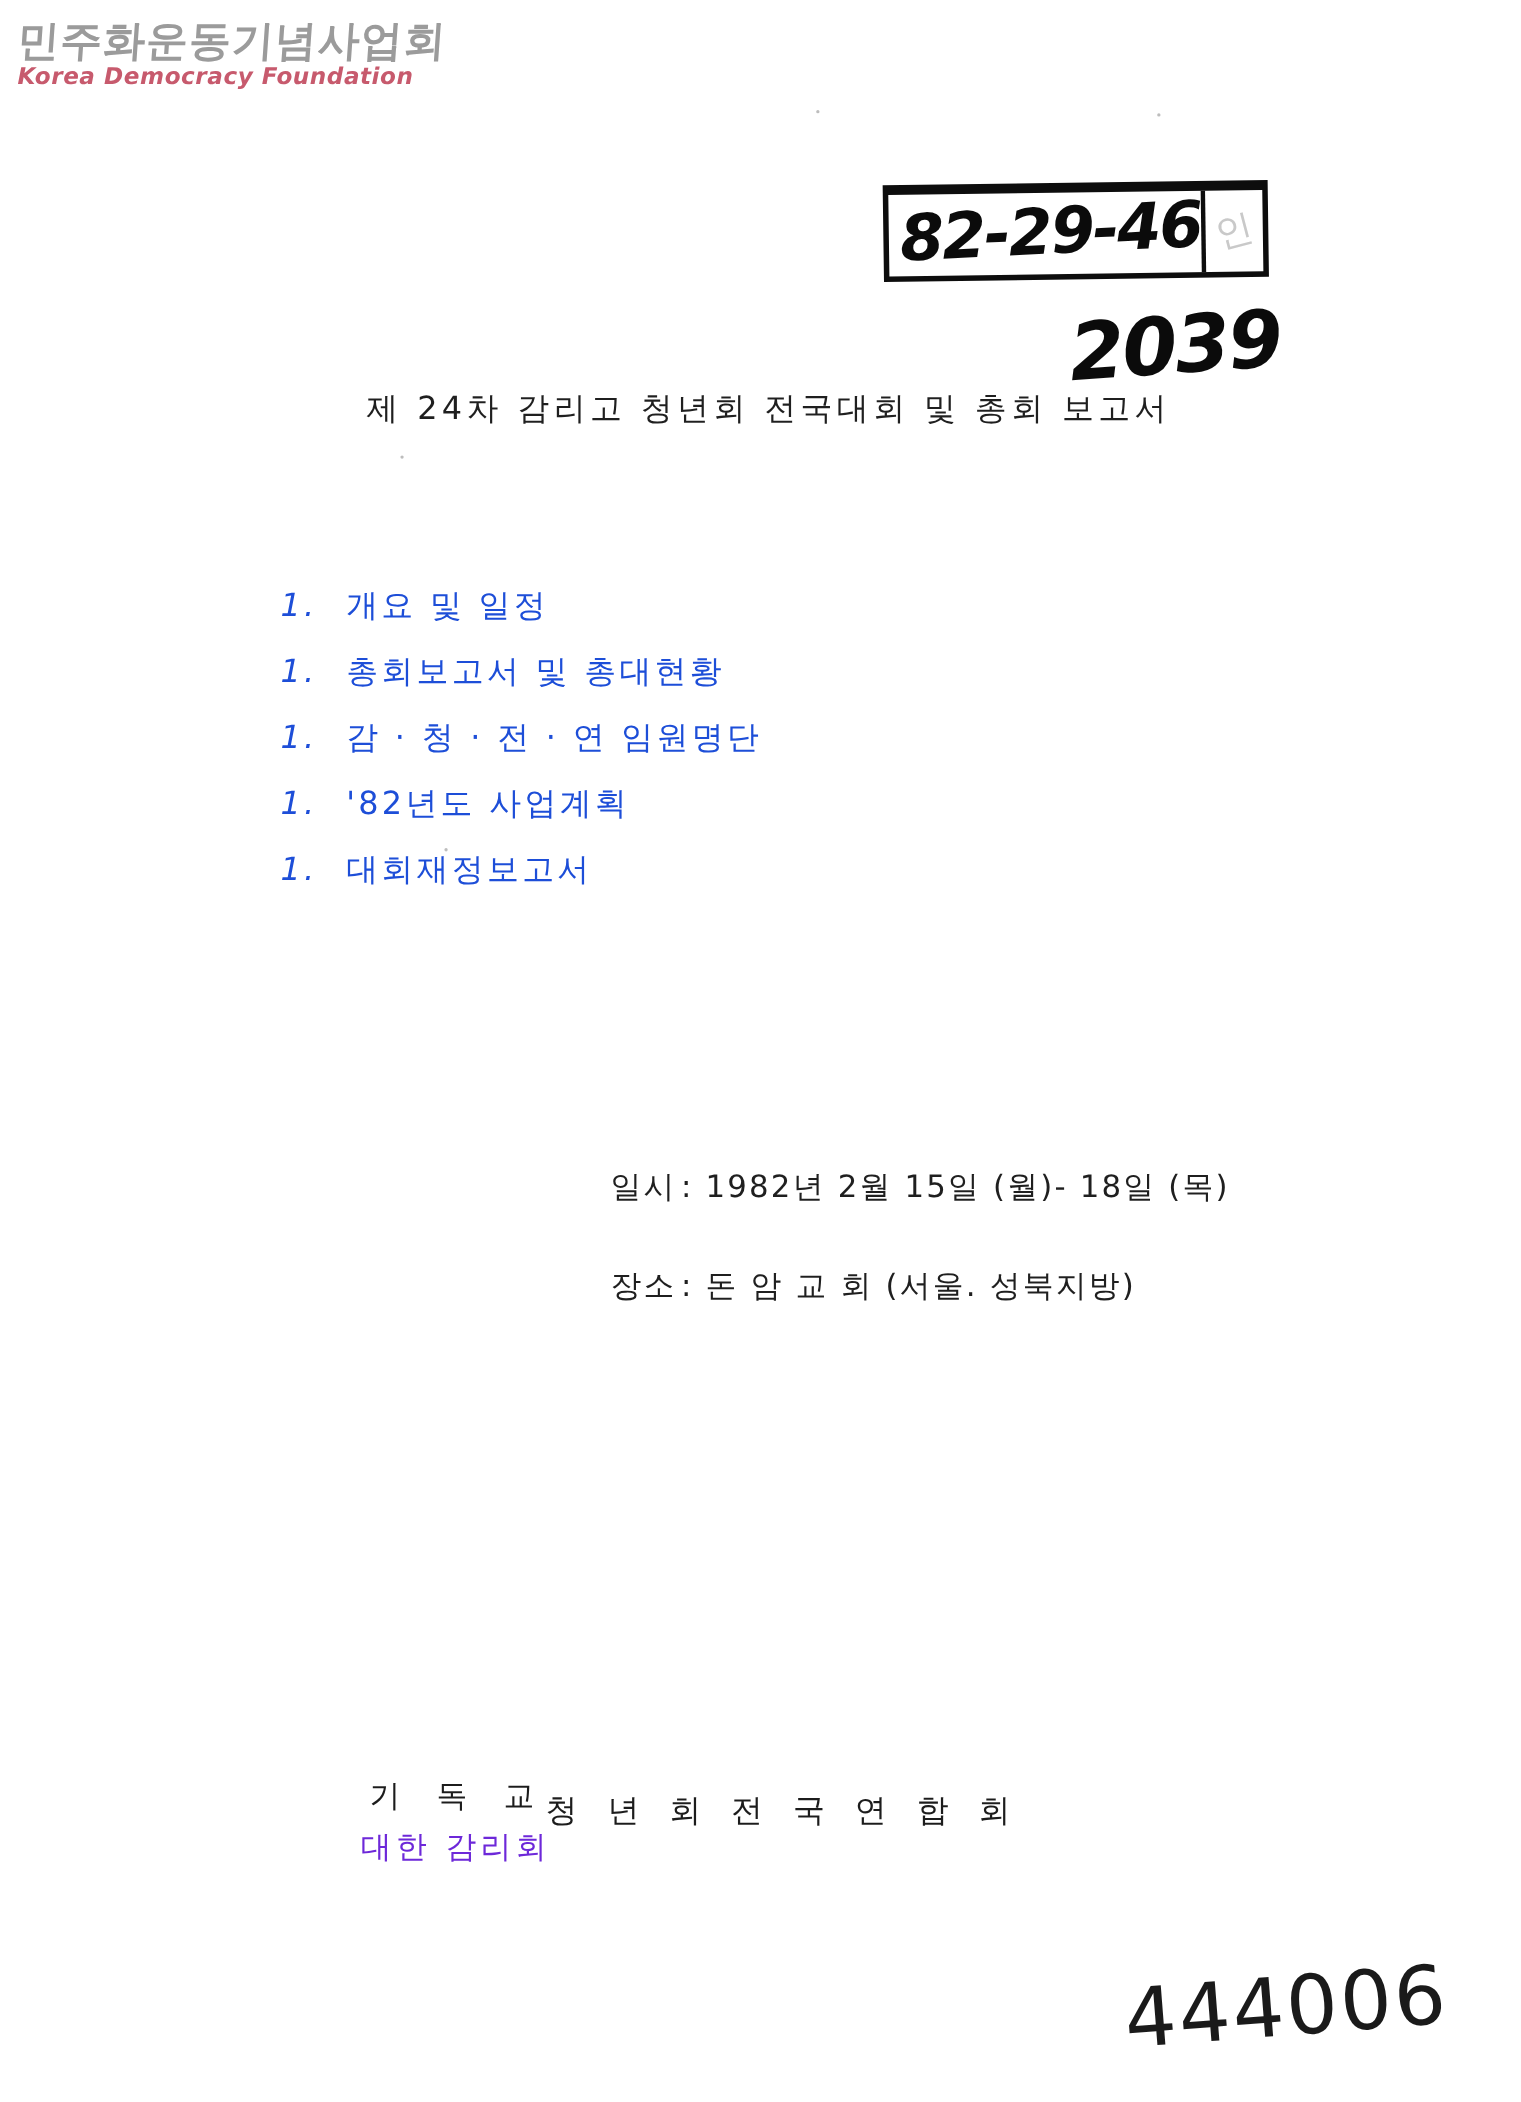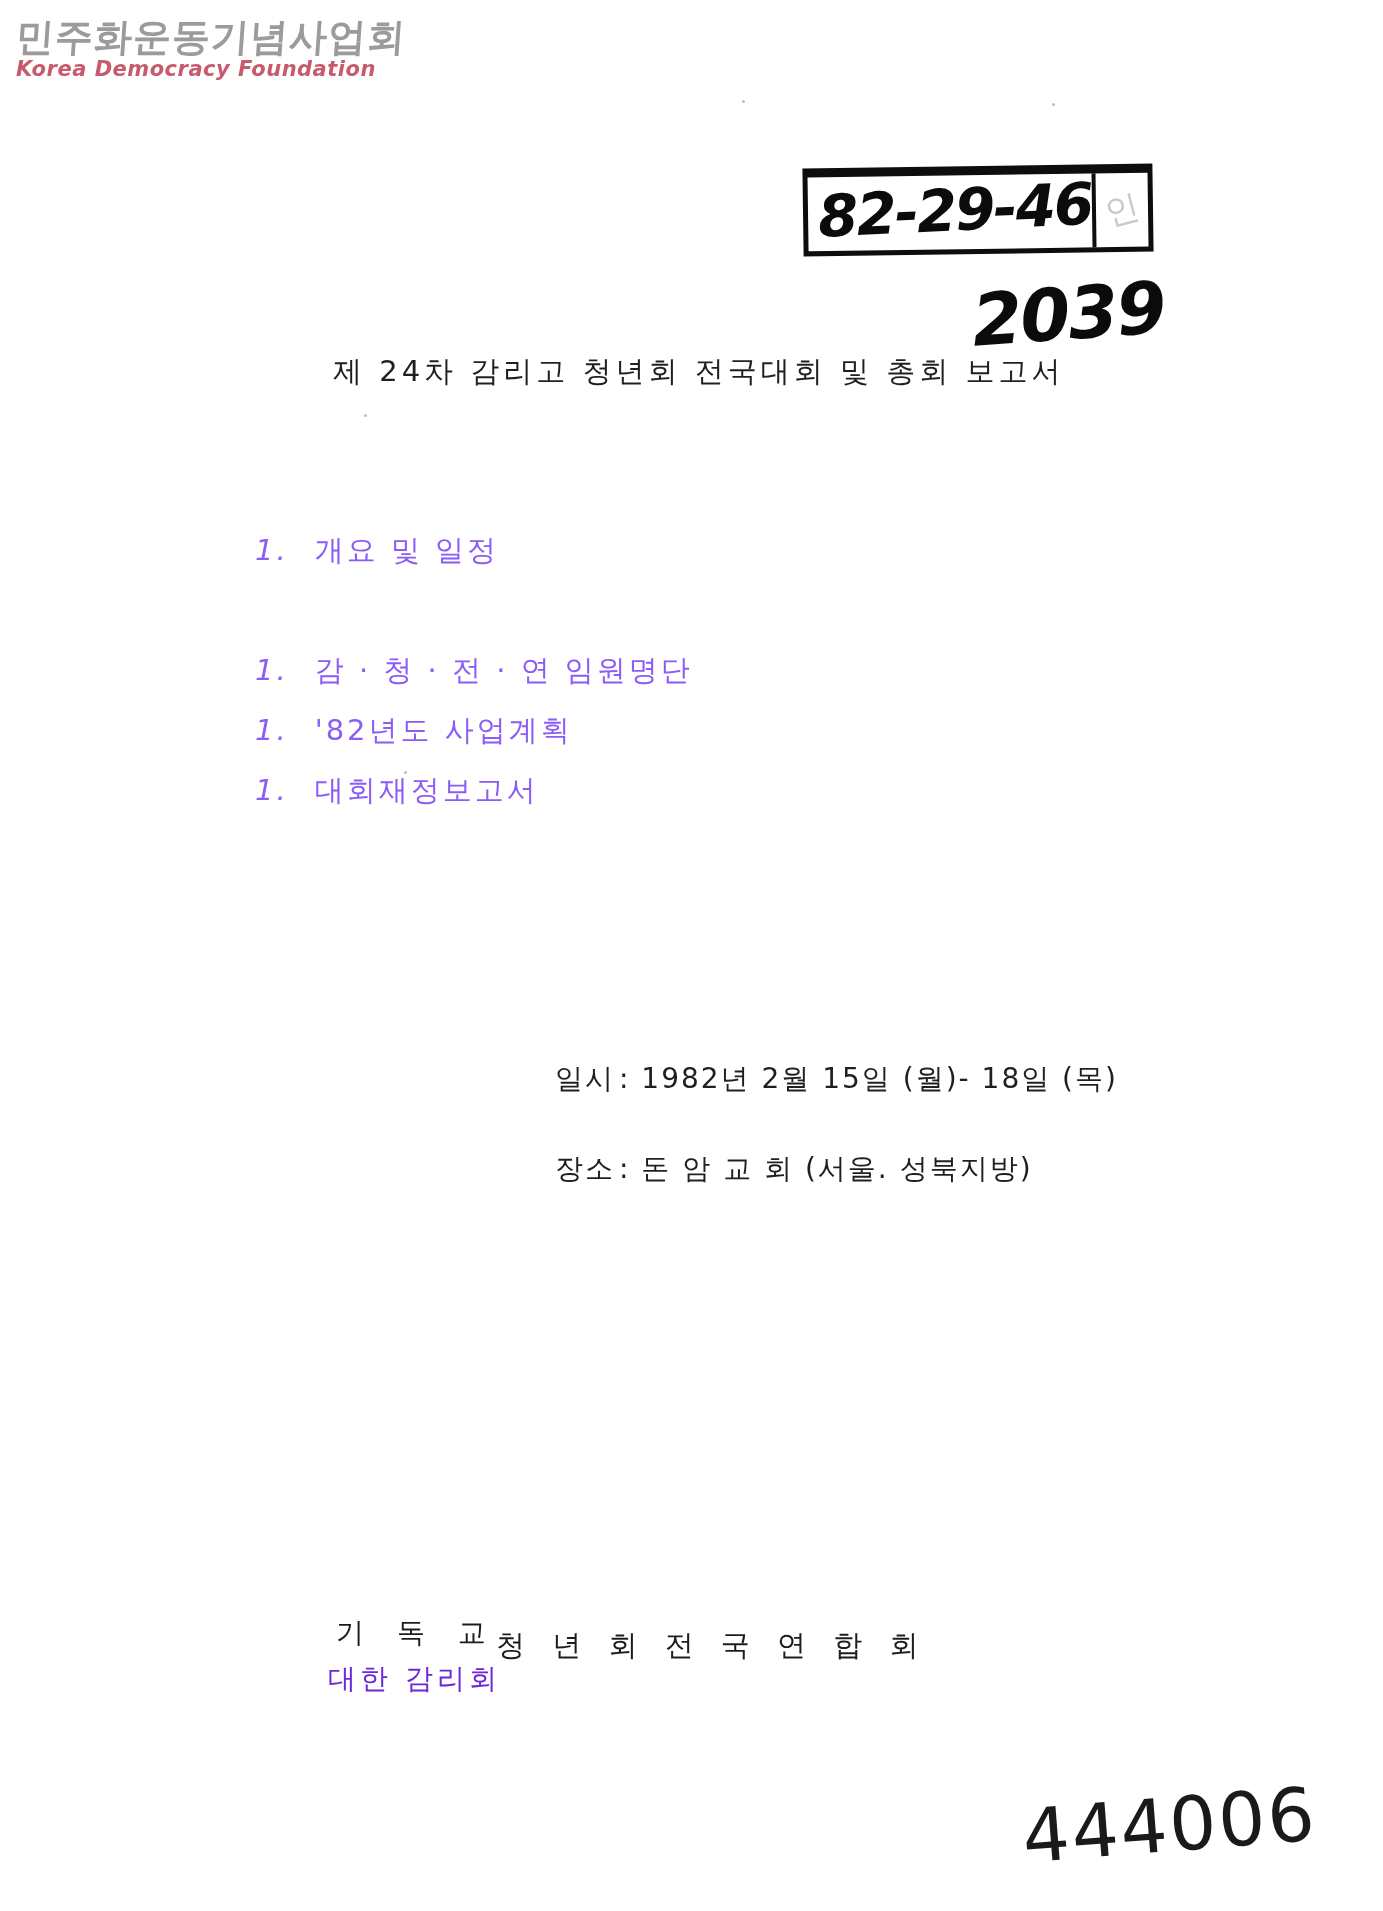--- a/index.html
+++ b/index.html
@@ -99,21 +99,21 @@
     left: 333px; top: 352px;
     font-size: 29px;
     letter-spacing: 4px;
     color: #1f1f1f;
     white-space: nowrap;
   }
   .toc-item {
     left: 255px;
     font-size: 29px;
     letter-spacing: 3px;
-    color: #8b5cf6;
+    color: #1d4ed8;
     white-space: nowrap;
     text-align: right;
   }
   .toc-marker {
     font-style: italic;
     margin-right: 26px;
   }
   .detail-line {
     left: 555px;
     font-size: 28px;
@@ -147,20 +147,23 @@
     </div>
   </div>
 
   <div class="abs hand-docnum">2039</div>
 
   <div class="abs doc-title">제 24차  감리고  청년회 전국대회  및 총회 보고서</div>
 
   <div class="abs toc-item" style="top:531px">
     <span class="toc-marker">1.</span><span>개요  및  일정</span>
   </div>
+  <div class="abs toc-item" style="top:591px">
+    <span class="toc-marker">1.</span><span>총회보고서 및 총대현황</span>
+  </div>
   <div class="abs toc-item" style="top:651px">
     <span class="toc-marker">1.</span><span>감 · 청 · 전 · 연  임원명단</span>
   </div>
   <div class="abs toc-item" style="top:711px">
     <span class="toc-marker">1.</span><span>'82년도  사업계획</span>
   </div>
   <div class="abs toc-item" style="top:771px">
     <span class="toc-marker">1.</span><span>대회재정보고서</span>
   </div>
 

